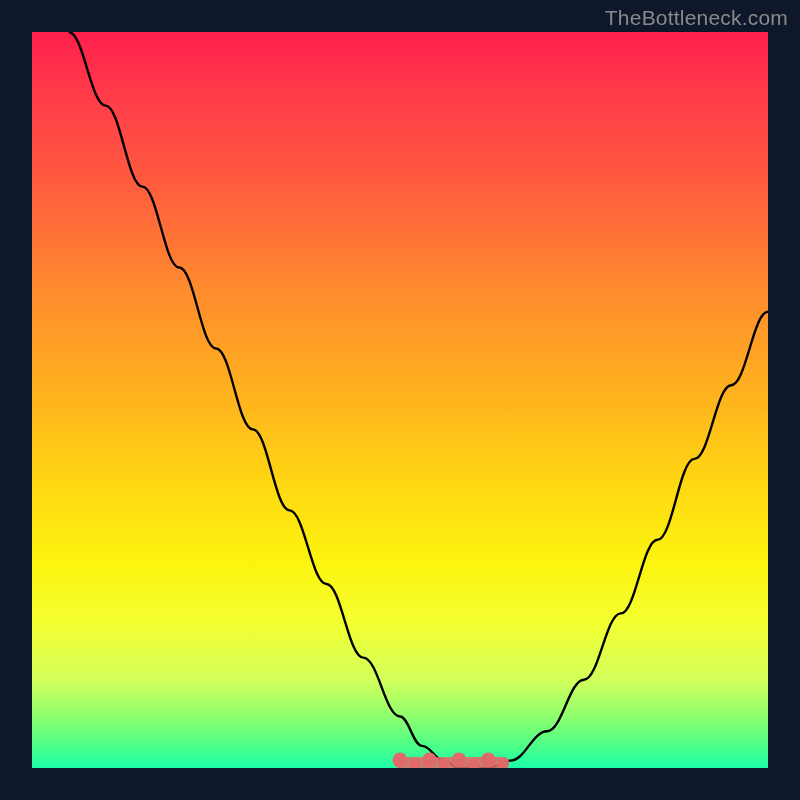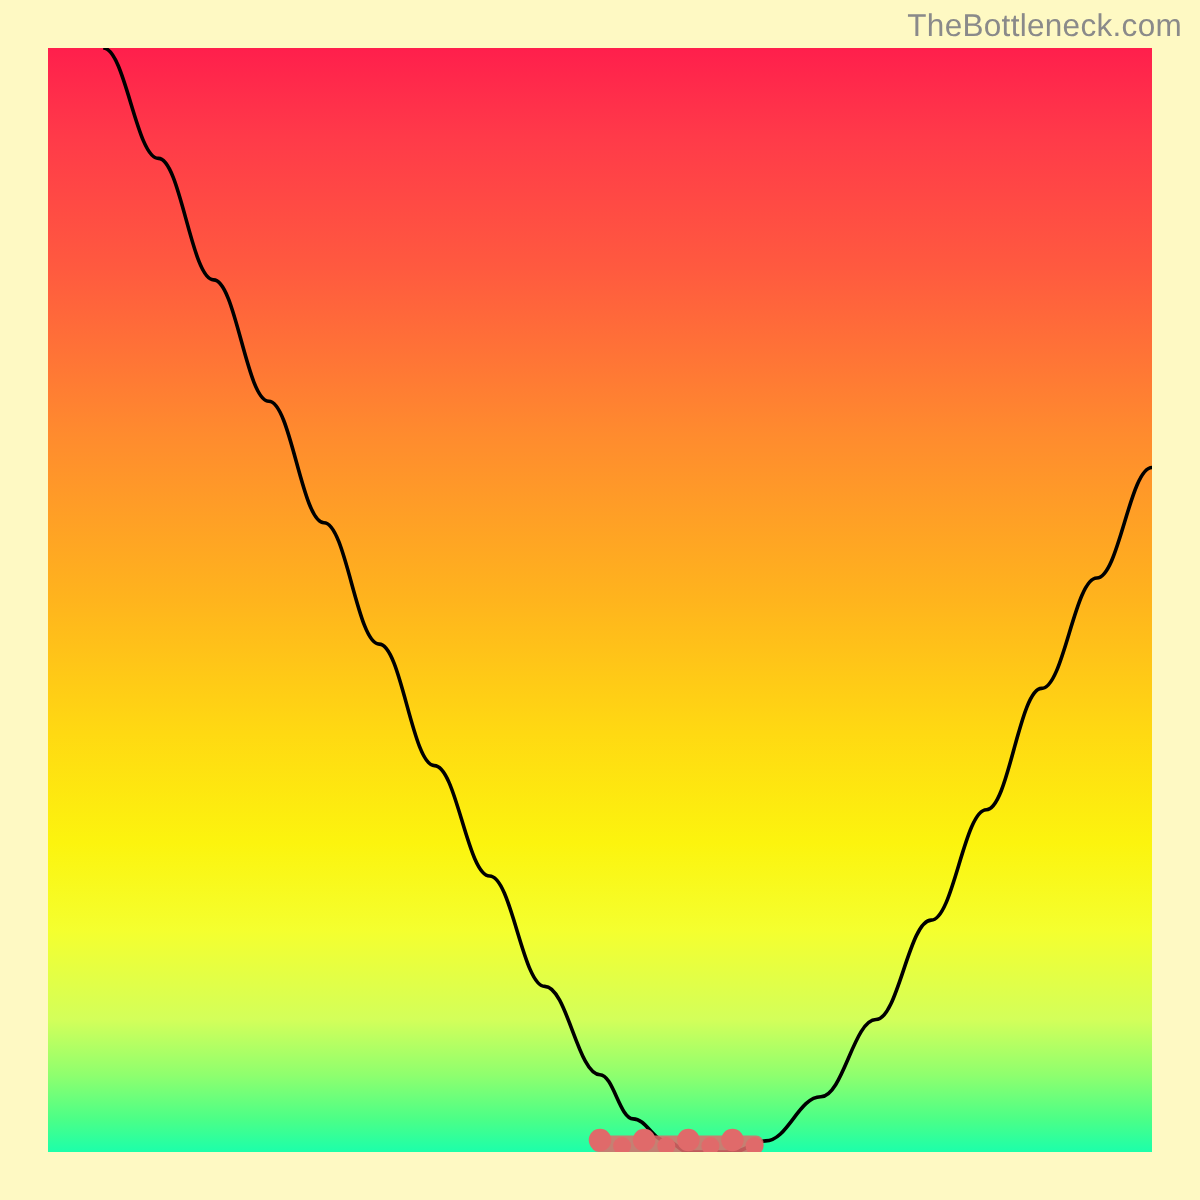--- a/index.html
+++ b/index.html
@@ -8,21 +8,21 @@
     width: 800px;
     height: 800px;
     background: #000;
     overflow: hidden;
     font-family: Arial, Helvetica, sans-serif;
   }
   .frame {
     position: relative;
     width: 800px;
     height: 800px;
-    background: #fef9c3;
+    background: #0f172a;
   }
   .plot-area {
     position: absolute;
     left: 32px;
     top: 32px;
     width: 736px;
     height: 736px;
     overflow: hidden;
   }
   .gradient-bg {

